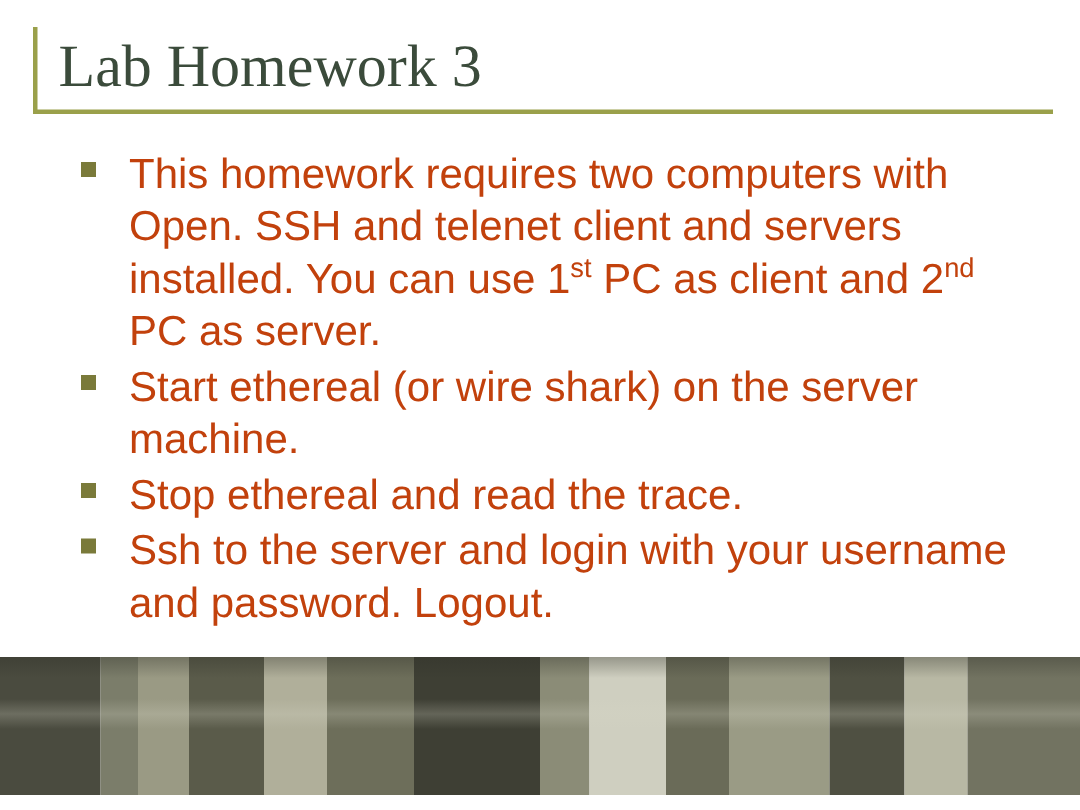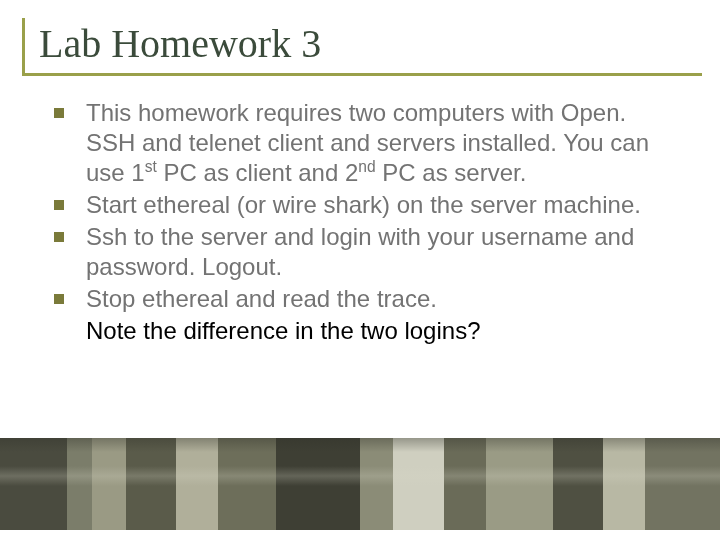--- a/index.html
+++ b/index.html
@@ -40,22 +40,22 @@
   }
   .bullet {
     width: 10px;
     height: 10px;
     background: #7a7a3a;
     flex: 0 0 10px;
     margin-top: 10px;
     margin-right: 22px;
   }
   .bullet-text {
-    font-size: 24px;
-    color: #737373;
+    font-size: 28px;
+    color: #c2410c;
     line-height: 1.25;
     flex: 1;
   }
   .sup { font-size: 0.65em; vertical-align: super; line-height: 0; }
   .note-row {
     padding-left: 32px;
     font-size: 24px;
     color: #000;
     line-height: 1.25;
     margin-top: 2px;
@@ -113,29 +113,28 @@
     </div>
 
     <div class="bullet-row">
       <div class="bullet"></div>
       <div class="bullet-text">Start ethereal (or wire shark) on the server machine.</div>
     </div>
 
 
     <div class="bullet-row">
       <div class="bullet"></div>
-      <div class="bullet-text">Ssh to the server and login with your username and password. Logout.</div>
+      <div class="bullet-text">Stop ethereal and read the trace.</div>
     </div>
 
     <div class="bullet-row">
       <div class="bullet"></div>
-      <div class="bullet-text">Stop ethereal and read the trace.</div>
+      <div class="bullet-text">Ssh to the server and login with your username and password. Logout.</div>
     </div>
 
-    <div class="note-row">Note the difference in the two logins?</div>
 
   </div>
 
   <div class="footer-img">
     <div class="stripe s1"></div>
       <div class="stripe s2"></div>
       <div class="stripe s3"></div>
     <div class="stripe s4"></div>
       <div class="stripe s5"></div>
       <div class="stripe s6"></div>

